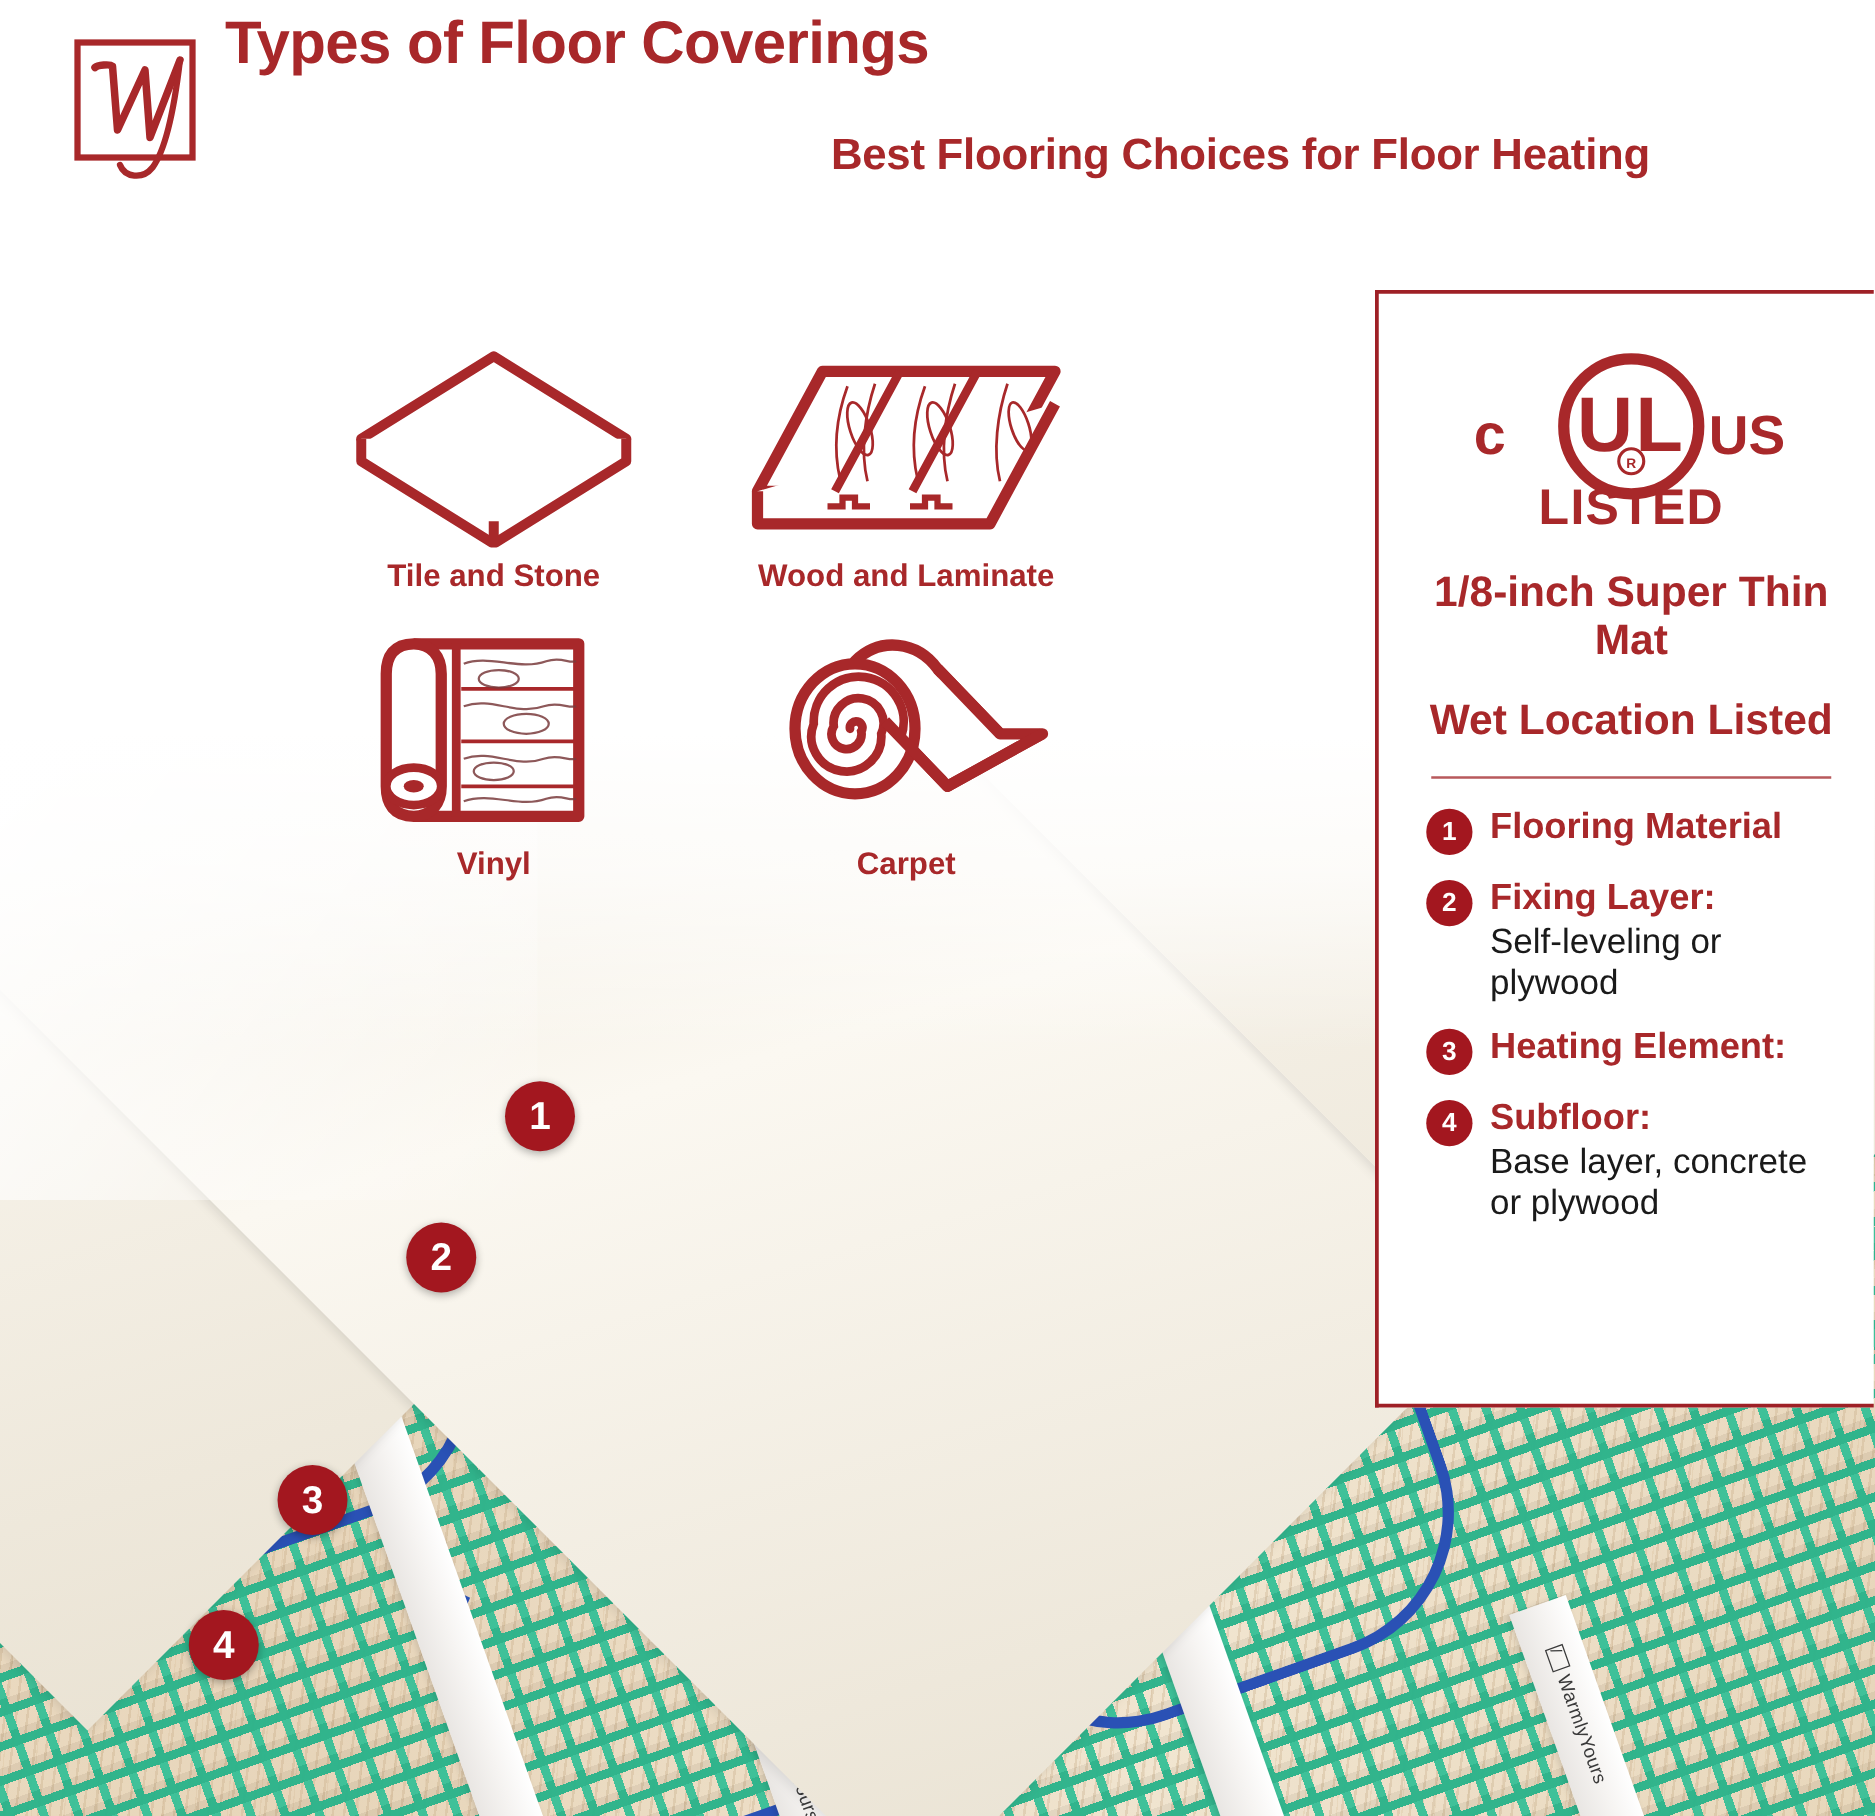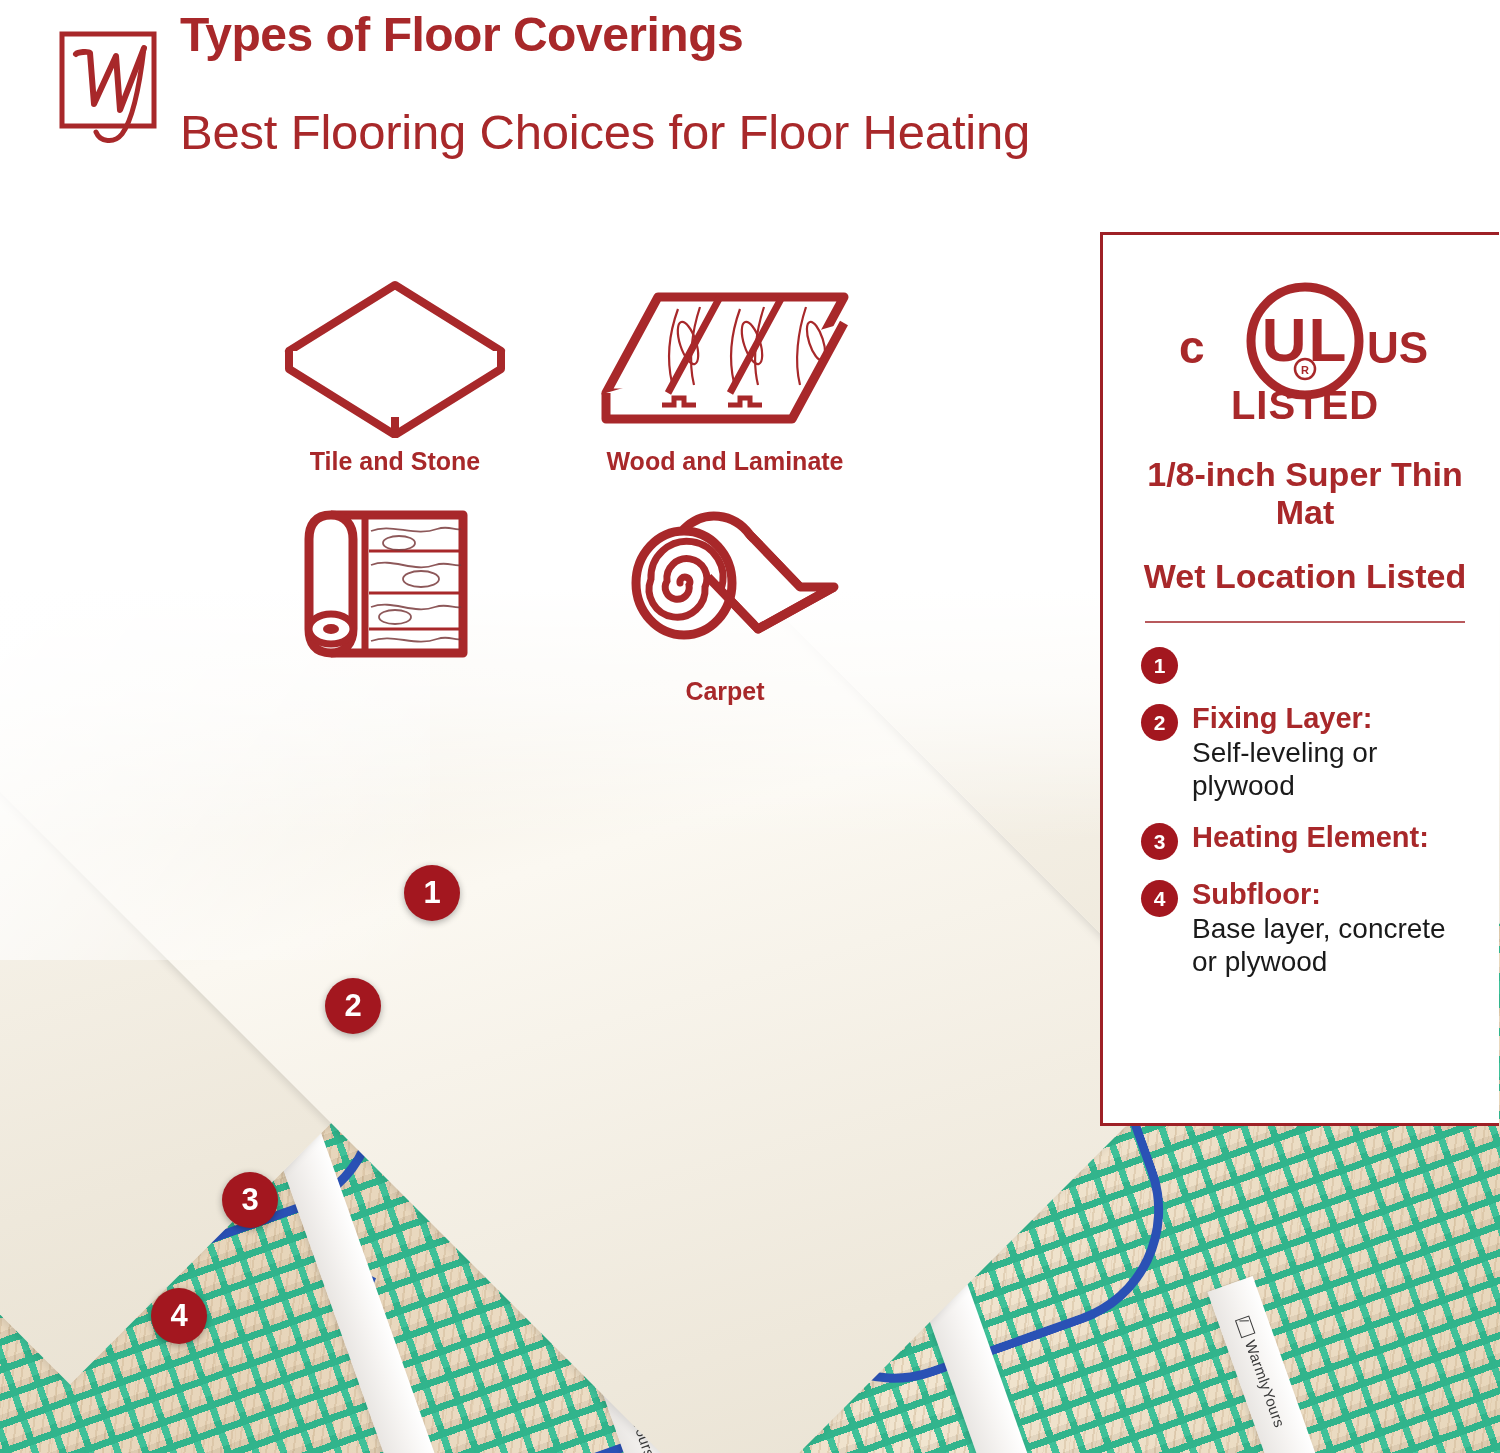--- a/index.html
+++ b/index.html
@@ -73,22 +73,22 @@
   .photo-fade-left{position:absolute;left:0;top:0;width:430px;height:460px;
     background:linear-gradient(125deg,#ffffff 0%,rgba(255,255,255,.55) 52%,rgba(255,255,255,0) 100%);
     pointer-events:none;}
 
   
   .header{position:absolute;left:0;top:0;width:1500px;height:200px;}
   .logo{position:absolute;left:48px;top:26px;width:120px;height:120px;}
   .logo svg{display:block;}
   .title{position:absolute;left:180px;top:8px;width:1140px;
     color:#A8282A;font-size:48px;font-weight:bold;letter-spacing:-.5px;line-height:1.12;}
-  .subtitle{position:absolute;left:180px;top:104px;width:1140px;text-align:left;
-    color:#A8282A;font-size:49px;font-weight:normal;letter-spacing:-.2px;}
+  .subtitle{position:absolute;left:180px;top:104px;width:1140px;text-align:right;
+    color:#A8282A;font-size:35px;font-weight:bold;letter-spacing:-.2px;}
 
   
   .types{position:absolute;left:230px;top:268px;width:700px;height:500px;}
   .type{position:absolute;width:330px;text-align:center;}
   .type .glyph{height:175px;display:flex;align-items:center;justify-content:center;}
   .type .cap{color:#A8282A;font-size:25px;font-weight:bold;margin-top:4px;}
   .t-tile{left:0;top:0;}
   .t-wood{left:330px;top:0;}
   .t-vinyl{left:0;top:230px;}
   .t-carpet{left:330px;top:230px;}
@@ -234,20 +234,21 @@
             <path d="M76 30 C96 22 120 36 142 28 C154 24 160 30 166 28"></path>
             <ellipse cx="104" cy="42" rx="16" ry="7"></ellipse>
             <path d="M76 64 C98 56 118 72 140 64 C152 60 160 66 166 64"></path>
             <ellipse cx="126" cy="78" rx="18" ry="8"></ellipse>
             <path d="M76 106 C98 98 118 114 140 106 C152 102 160 108 166 106"></path>
             <ellipse cx="100" cy="116" rx="16" ry="7"></ellipse>
             <path d="M76 140 C98 132 120 146 142 138 C154 134 160 140 166 138"></path>
           </g>
         </svg>
       </div>
+      <div class="cap">Vinyl</div>
     </div>
 
     <div class="type t-carpet">
       <div class="glyph">
         <svg width="235" height="170" viewBox="0 0 235 170">
           <path d="M76 28 C96 8 126 12 142 34 L192 86 L150 128 L100 76 Z" fill="#fff" stroke="#A8282A" stroke-width="9" stroke-linejoin="round"></path>
           <path d="M142 34 L192 86 L226 86 L150 128" fill="#fff" stroke="#A8282A" stroke-width="9" stroke-linejoin="round"></path>
           <ellipse cx="76" cy="82" rx="48" ry="52" fill="#fff" stroke="#A8282A" stroke-width="9"></ellipse>
           <path d="M76 82 m-4 0 a5 5 0 1 1 9 2 a12 12 0 1 1 -22 -4 a20 20 0 1 1 38 6 a28 28 0 1 1 -54 -8 a36 36 0 1 1 70 10" fill="none" stroke="#A8282A" stroke-width="7" stroke-linecap="round"></path>
           <path d="M100 76 L150 128 L226 86" fill="none" stroke="#A8282A" stroke-width="9" stroke-linejoin="round"></path>
@@ -271,20 +272,23 @@
       </svg>
     </div>
 
     <div class="panel-head">1/8-inch Super Thin Mat</div>
     <div class="panel-head second">Wet Location Listed</div>
 
     <div class="divider"></div>
 
     <div class="legend-item">
       <div class="badge">1</div>
+      <div class="legend-text">
+        <div class="legend-title">Flooring Material</div>
+      </div>
     </div>
 
     <div class="legend-item">
       <div class="badge">2</div>
       <div class="legend-text">
         <div class="legend-title">Fixing Layer:</div>
         <div class="legend-desc">Self-leveling or plywood</div>
       </div>
     </div>
 

